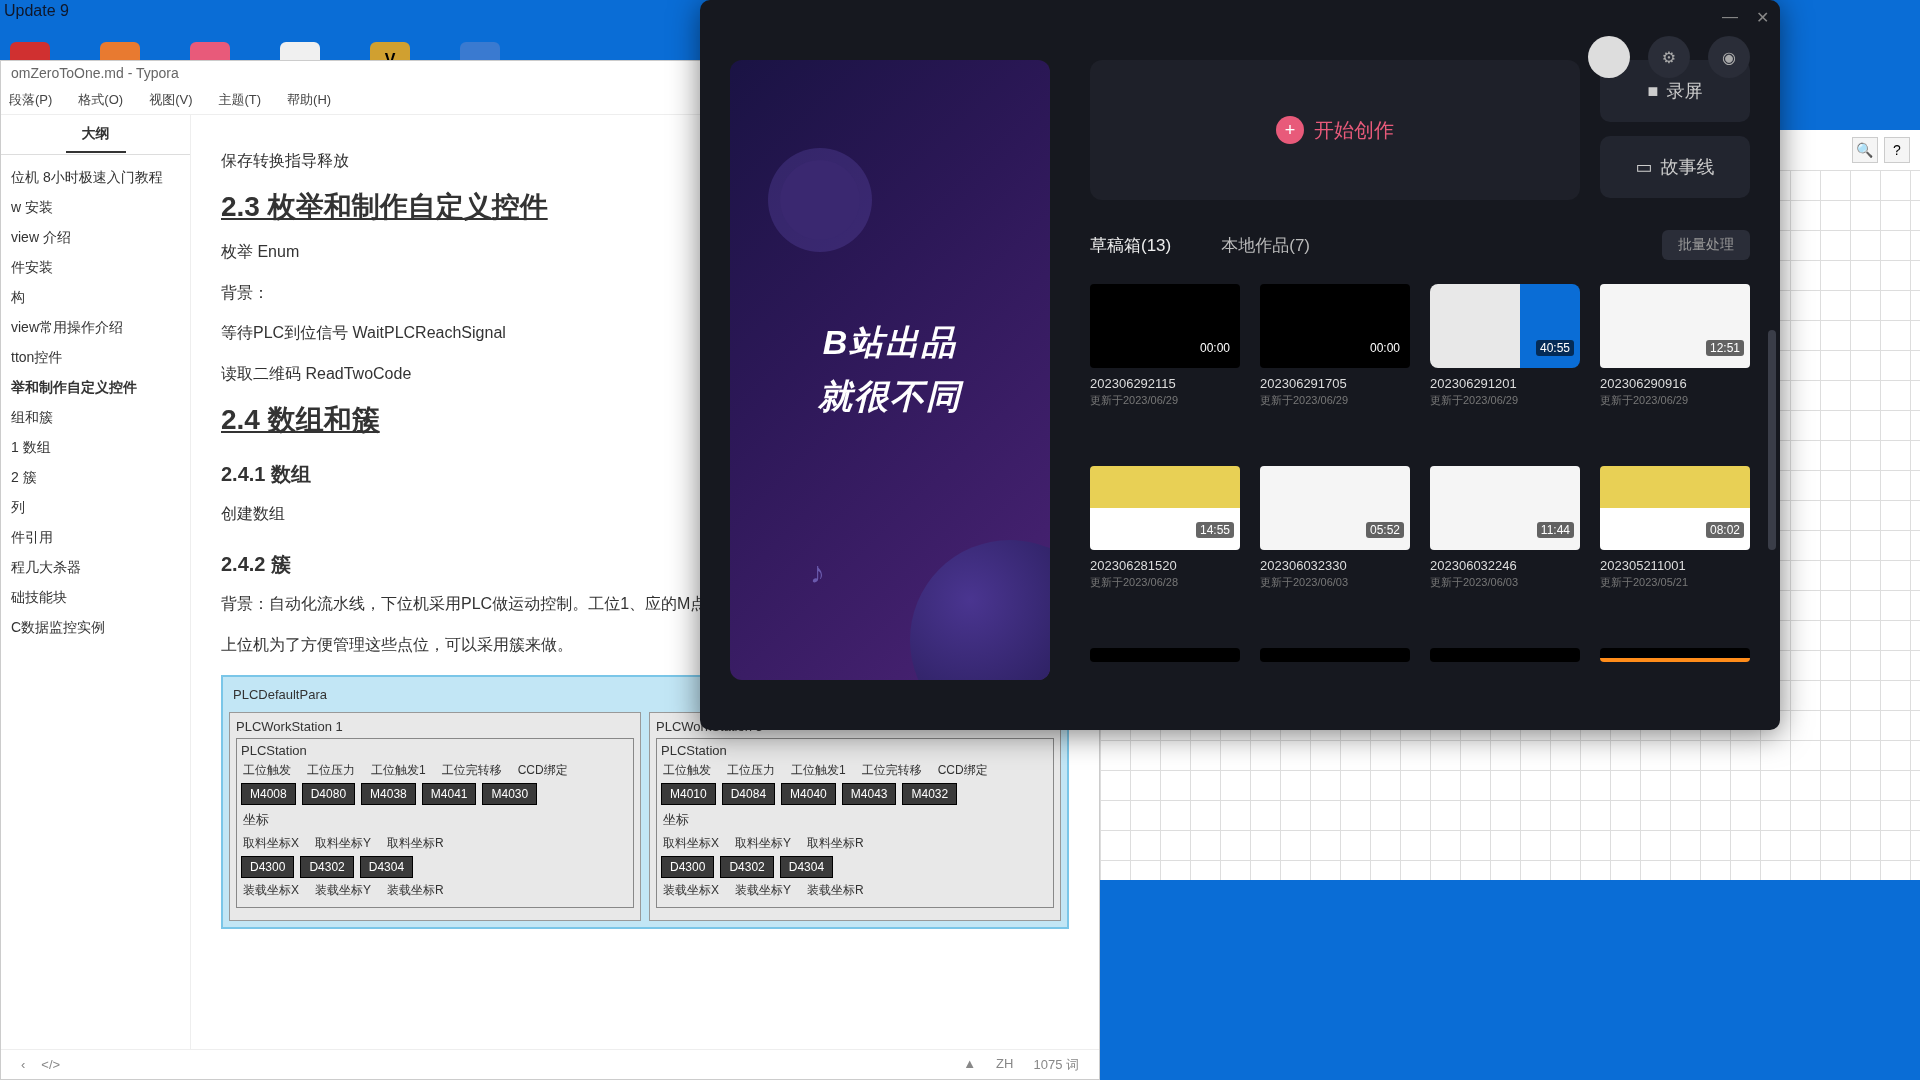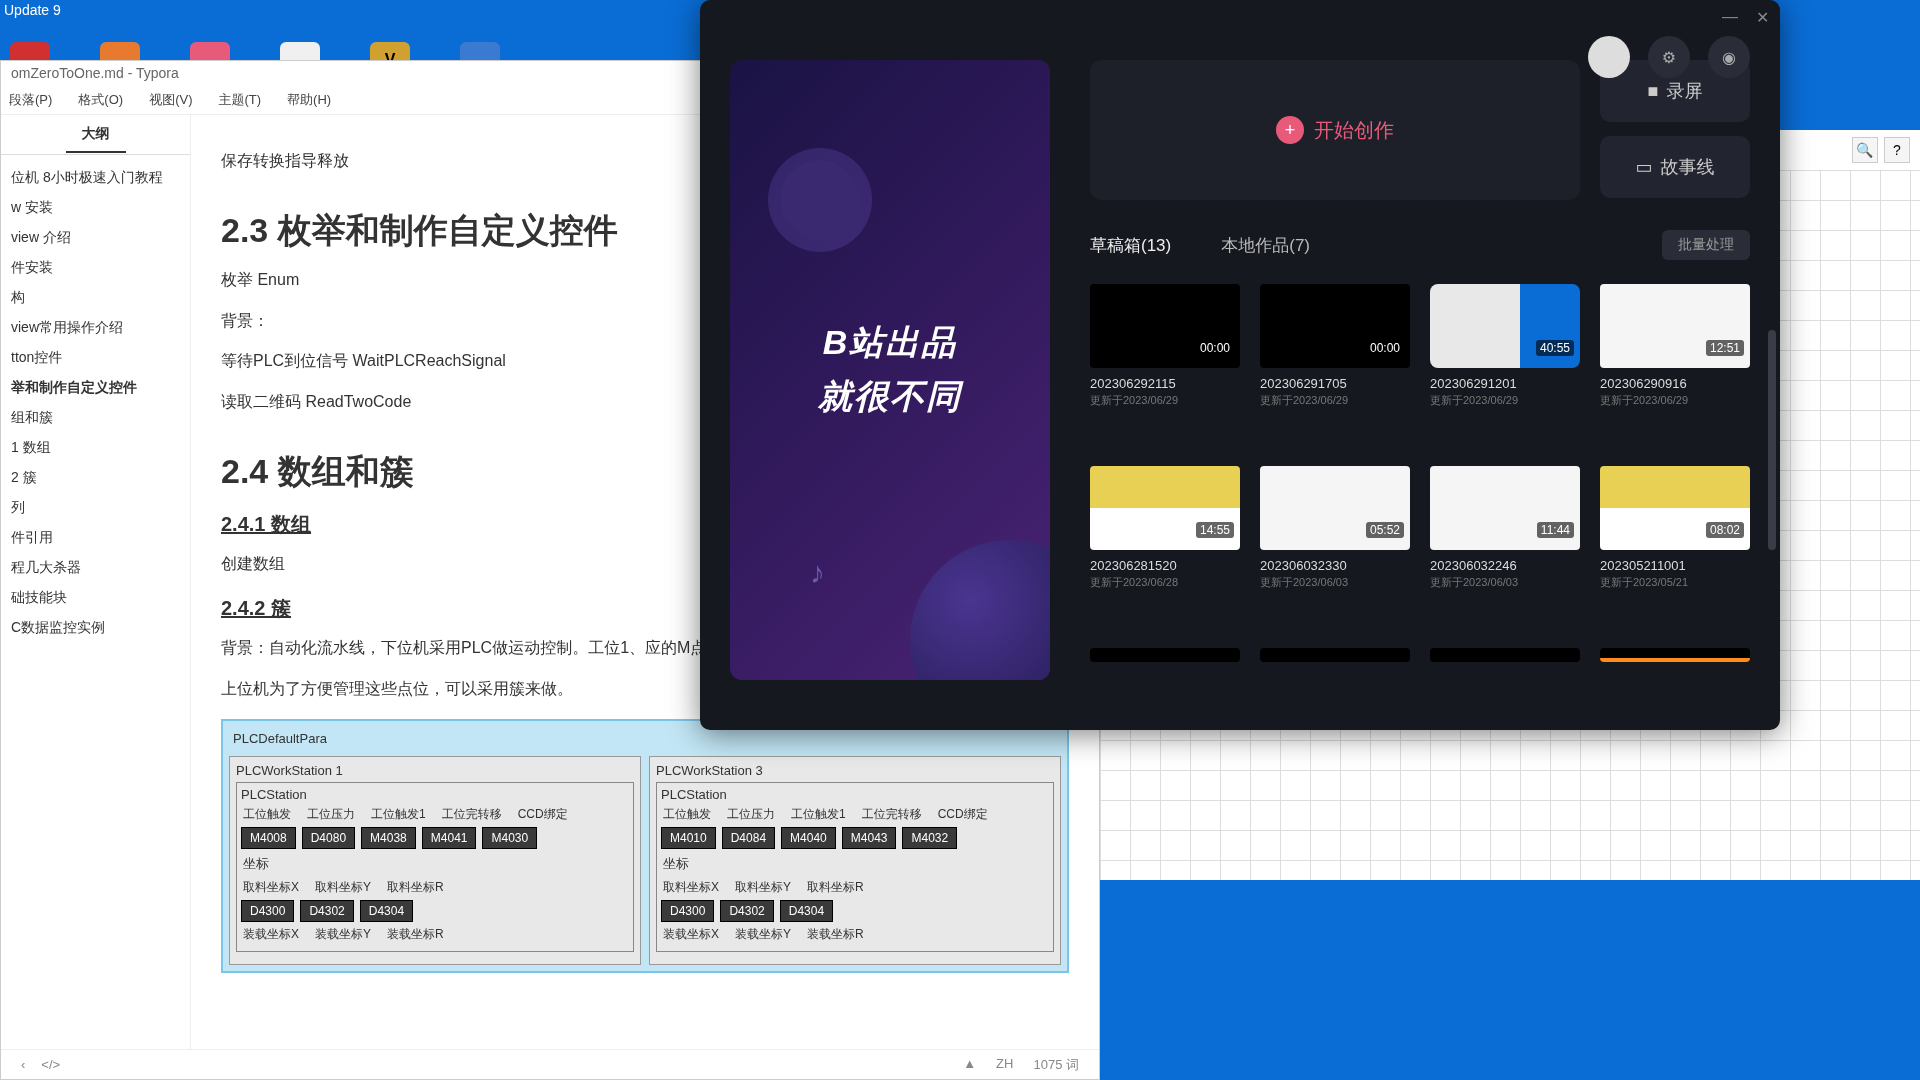--- a/index.html
+++ b/index.html
@@ -1,37 +1,37 @@
 <!DOCTYPE html>
 <html><head>
 <meta charset="utf-8">
 <style>
 * { margin: 0; padding: 0; box-sizing: border-box; font-family: "Microsoft YaHei", Arial, sans-serif; }
 body { width: 1920px; height: 1080px; overflow: hidden; background: #0a6dd6; position: relative; }
 
 
 .desktop { position: absolute; inset: 0; background: #0a6dd6; }
-.desktop-label { position: absolute; top: 0; left: 0; color: #ffffff; font-size: 14px; padding: 2px 4px; }
+.desktop-label { position: absolute; top: 0; left: 0; color: #0f172a; font-size: 16px; padding: 2px 4px; }
 
 
 .typora-window { position: absolute; top: 60px; left: 0; width: 1100px; height: 1020px; background: #fff; border: 1px solid #ccc; }
 .typora-title { height: 28px; padding: 4px 10px; font-size: 14px; color: #666; }
 .typora-menu { height: 26px; padding: 2px 8px; display: flex; gap: 26px; font-size: 13px; color: #444; border-bottom: 1px solid #eee; }
 .typora-menu span { cursor: pointer; }
 .typora-body { display: flex; height: calc(100% - 80px); }
 .typora-sidebar { width: 190px; border-right: 1px solid #eee; overflow: hidden; }
 .sidebar-tabs { display: flex; justify-content: center; height: 40px; align-items: center; border-bottom: 1px solid #ddd; }
 .sidebar-tab { font-size: 14px; padding: 8px 16px; color: #333; font-weight: bold; border-bottom: 2px solid #333; }
 .outline-list { padding: 8px 0; }
 .outline-item { padding: 6px 10px; font-size: 14px; color: #333; cursor: pointer; white-space: nowrap; overflow: hidden; }
 .outline-item.active { font-weight: bold; }
 .typora-content { flex: 1; padding: 20px 30px; overflow-y: auto; color: #333; }
 .typora-content p { margin: 12px 0; font-size: 16px; line-height: 1.8; }
-.typora-content h2 { font-size: 34px; margin: 32px 0 12px; font-weight: bold; }
-.typora-content h3 { font-size: 20px; margin: 16px 0 10px; font-weight: bold; text-decoration: underline; }
+.typora-content h2 { font-size: 28px; margin: 12px 0 12px; font-weight: bold; text-decoration: underline; }
+.typora-content h3 { font-size: 20px; margin: 22px 0 10px; font-weight: bold; }
 .typora-status { position: absolute; bottom: 0; left: 0; right: 0; height: 30px; display: flex; justify-content: space-between; align-items: center; padding: 0 20px; font-size: 13px; color: #888; border-top: 1px solid #eee; background: #fff; }
 .status-left { display: flex; gap: 16px; }
 .status-right { display: flex; gap: 20px; }
 
 
 .plc-box { border: 2px solid #7ac6e8; background: #c2e6f5; padding: 6px; margin-top: 16px; font-size: 13px; }
 .plc-title { padding: 4px; background: #c2e6f5; }
 .plc-stations { display: flex; gap: 8px; margin-top: 6px; }
 .plc-station { flex: 1; background: #e8e8e8; border: 1px solid #999; padding: 6px; }
 .plc-station-title { font-size: 13px; margin-bottom: 4px; }

